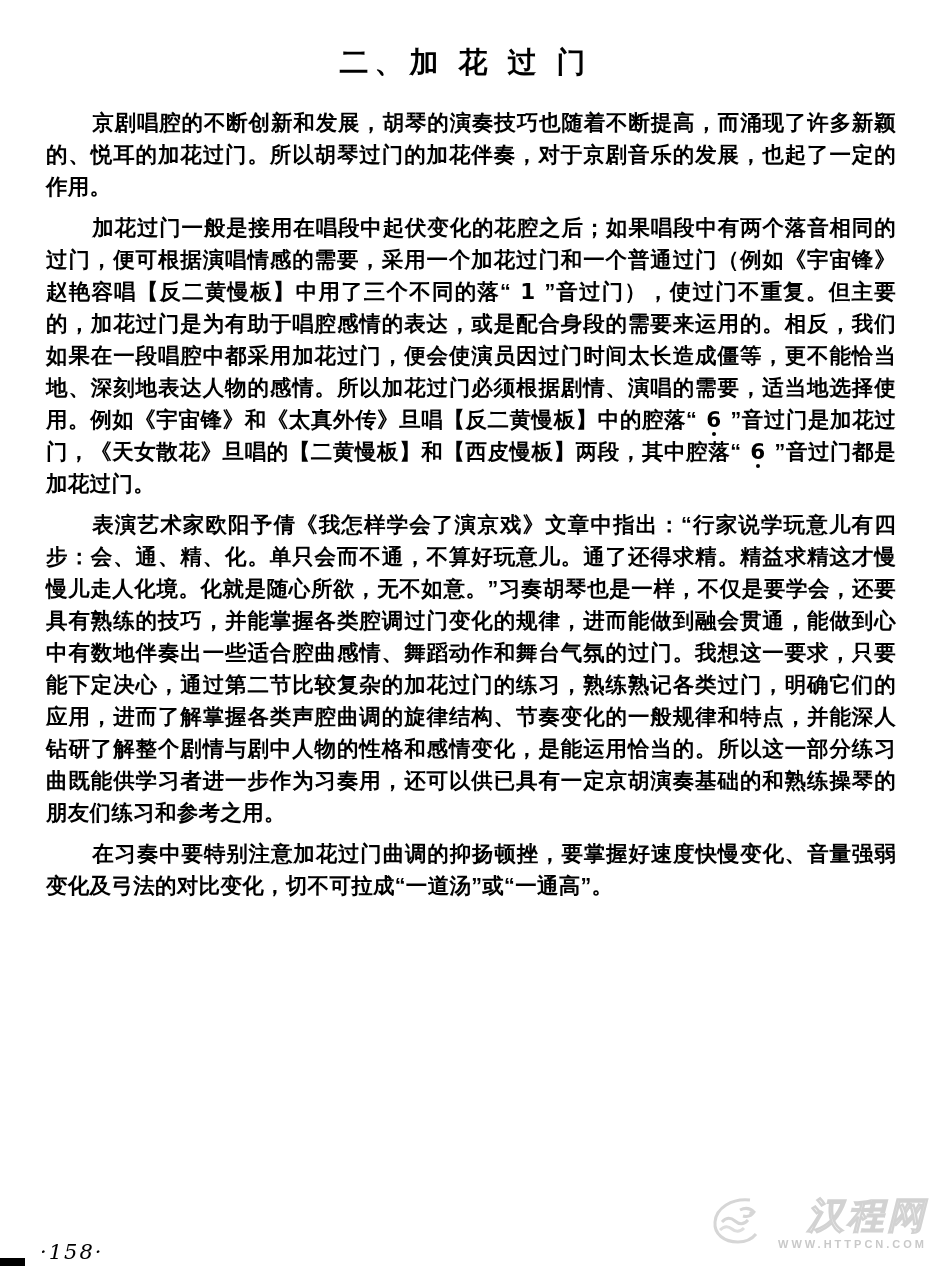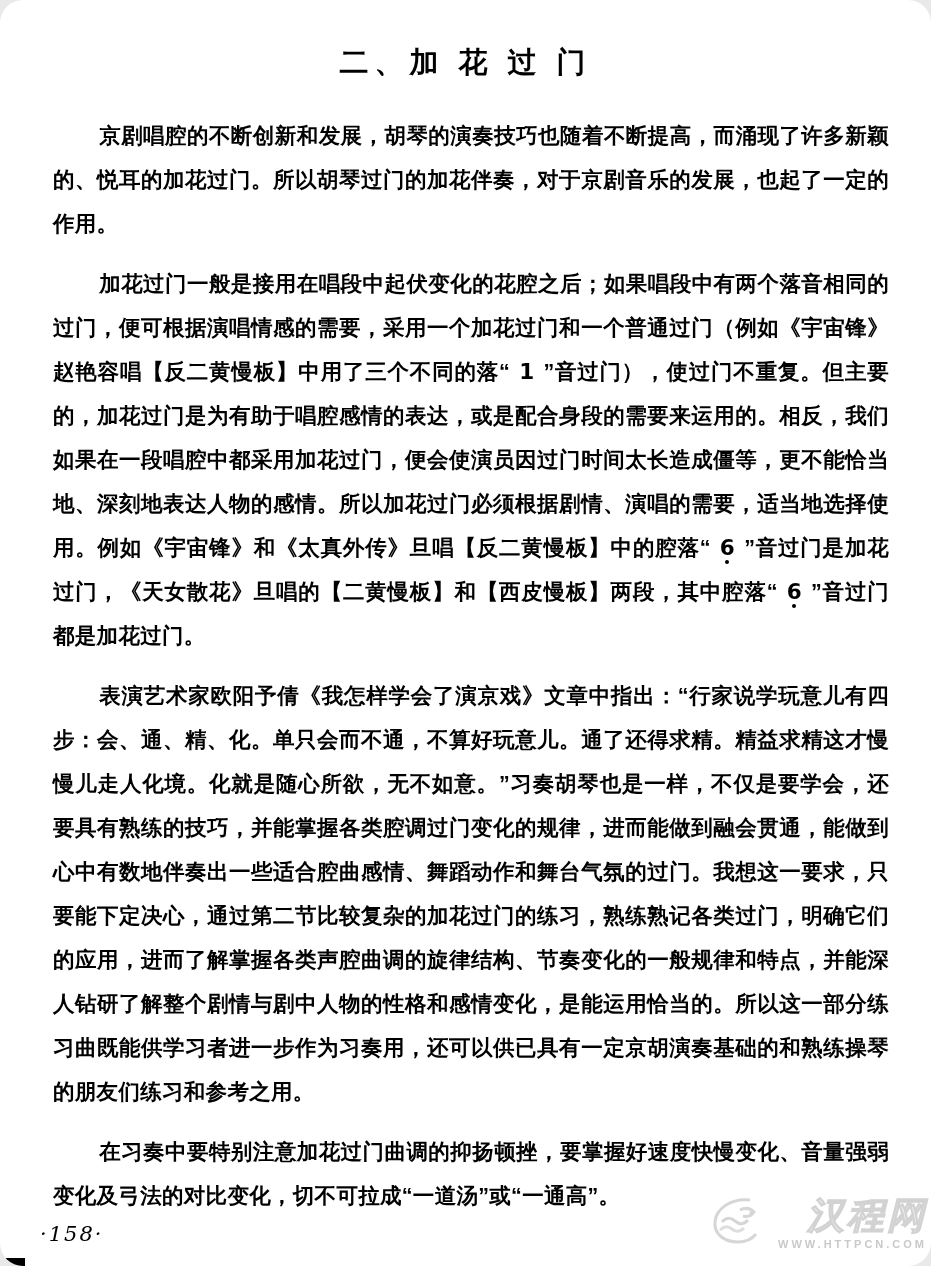--- a/index.html
+++ b/index.html
@@ -5,43 +5,42 @@
   html, body { margin: 0; padding: 0; background: #e9e9e9; }
   .page {
     position: relative;
     width: 931px;
     height: 1266px;
     margin: 0 auto;
     background: #ffffff;
     overflow: hidden;
     color: #000;
     font-family: "Liberation Sans", sans-serif;
-    border-radius: 23px;
   }
   .page-title {
     position: absolute;
     top: 24px;
     left: 0;
     width: 100%;
     text-align: center;
     font-size: 29px;
     font-weight: 700;
     letter-spacing: 6px;
     white-space: pre;
   }
   .body-text {
     position: absolute;
     top: 98px;
     left: 37px;
     width: 868px;
   }
   .para {
-    margin: 16px;
+    margin: 9px;
     font-size: 21.5px;
-    line-height: 44px;
+    line-height: 32px;
     font-weight: 600;
     text-align: justify;
     text-indent: 2.15em;
     letter-spacing: 0.3px;
   }
   .text {  }
   .note, .note-low {
     font-weight: 700;
     font-family: "DejaVu Sans", sans-serif;
     margin: 0 9px;
@@ -54,21 +53,21 @@
     transform: translateX(-50%);
     bottom: -4px;
     width: 4px;
     height: 4px;
     border-radius: 50%;
     background: #000;
   }
   .page-number {
     position: absolute;
     left: 40px;
-    bottom: 20px;
+    bottom: 2px;
     font-family: "DejaVu Serif", serif;
     font-style: italic;
     font-size: 21px;
     letter-spacing: 2px;
   }
   .corner-artifact {
     position: absolute;
     left: 0;
     bottom: 0;
     width: 25px;

